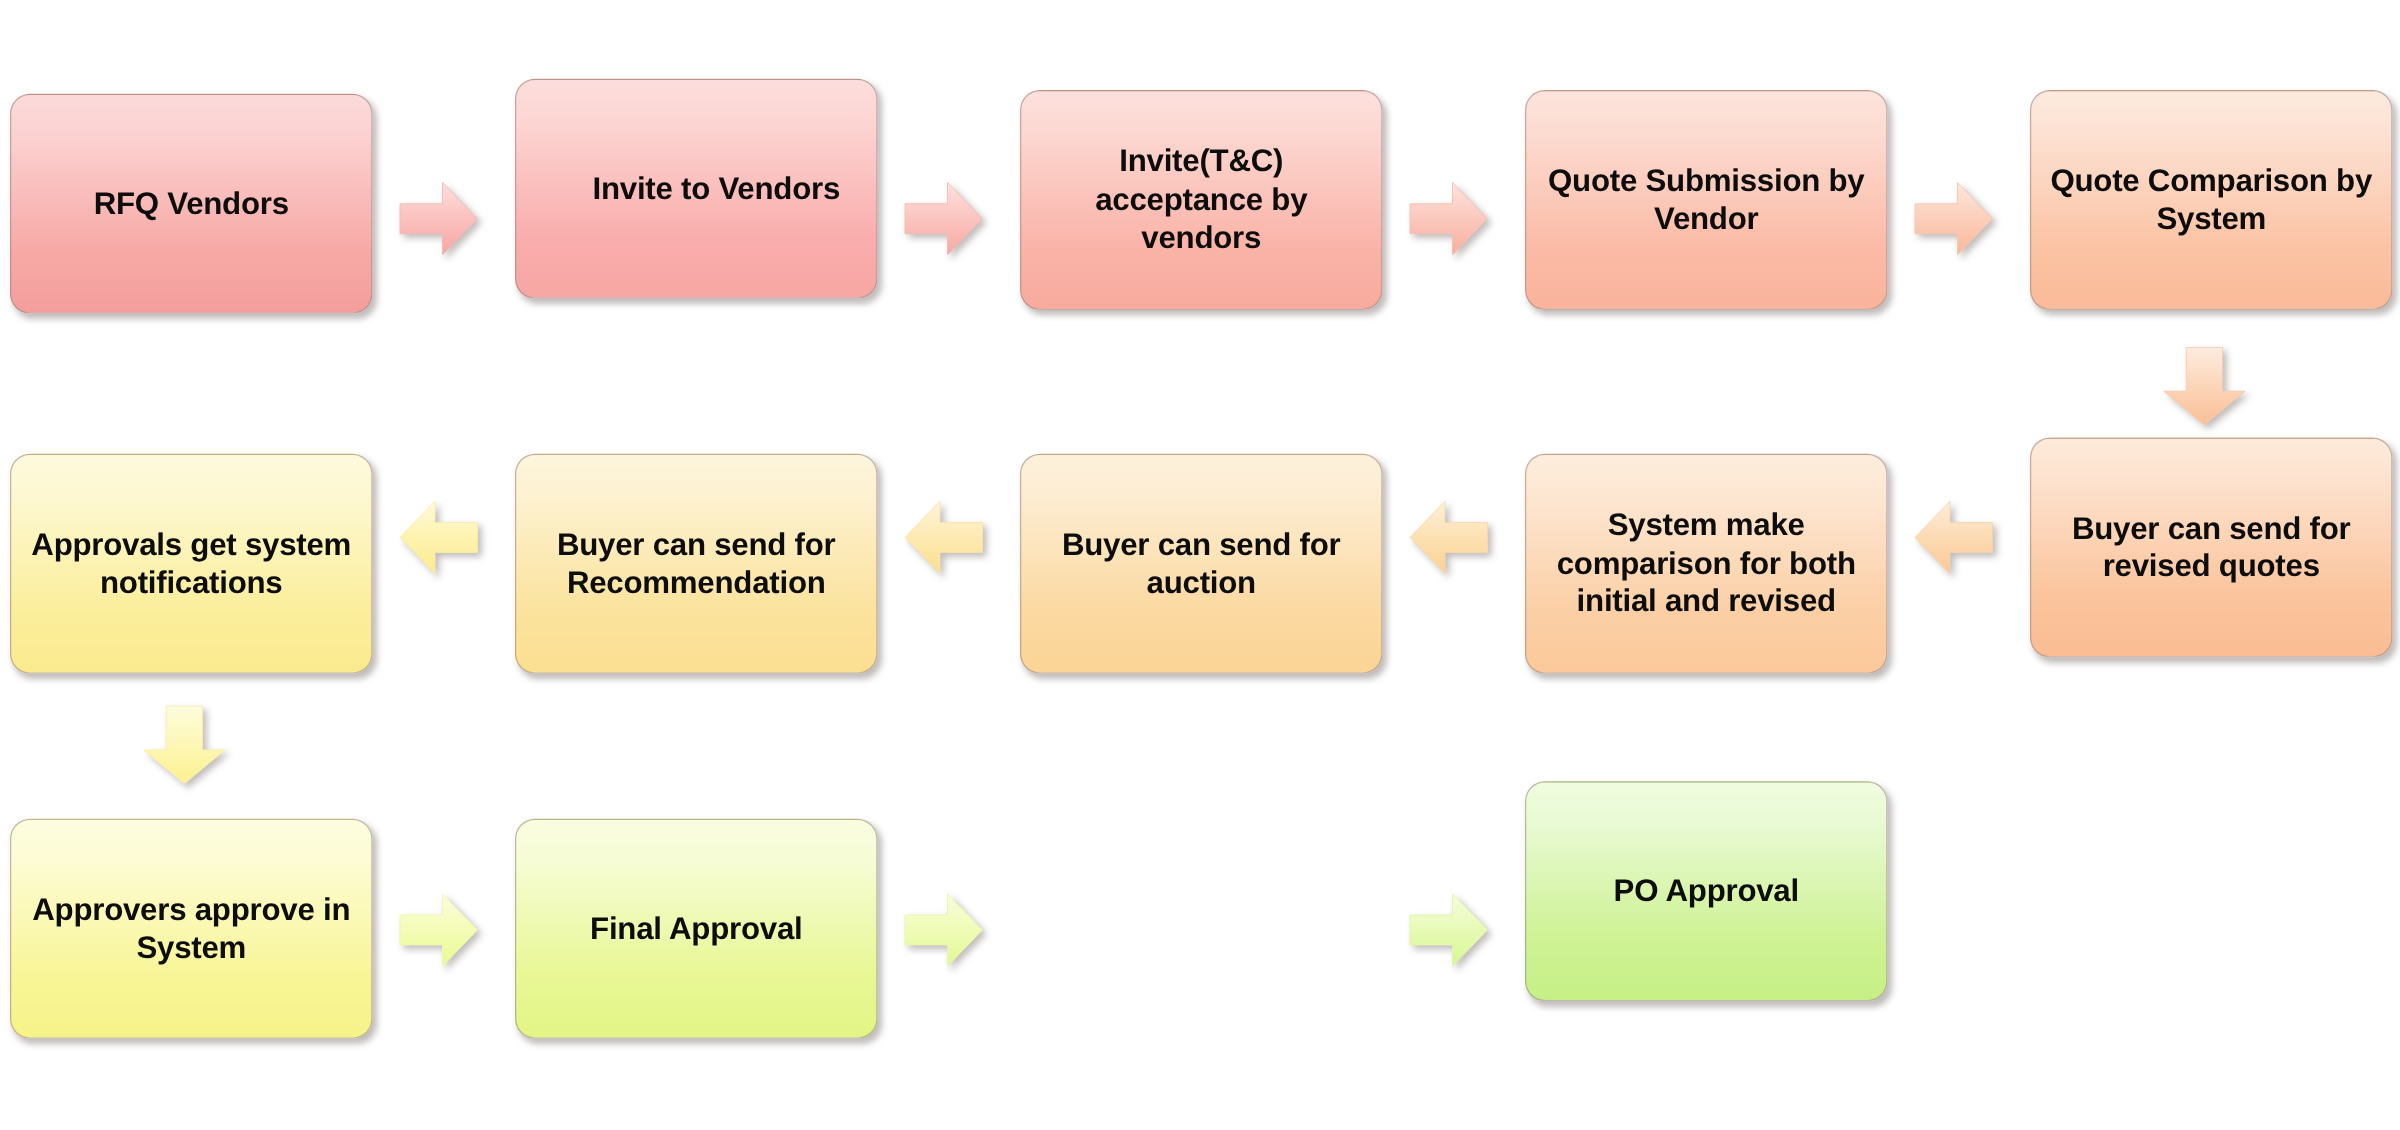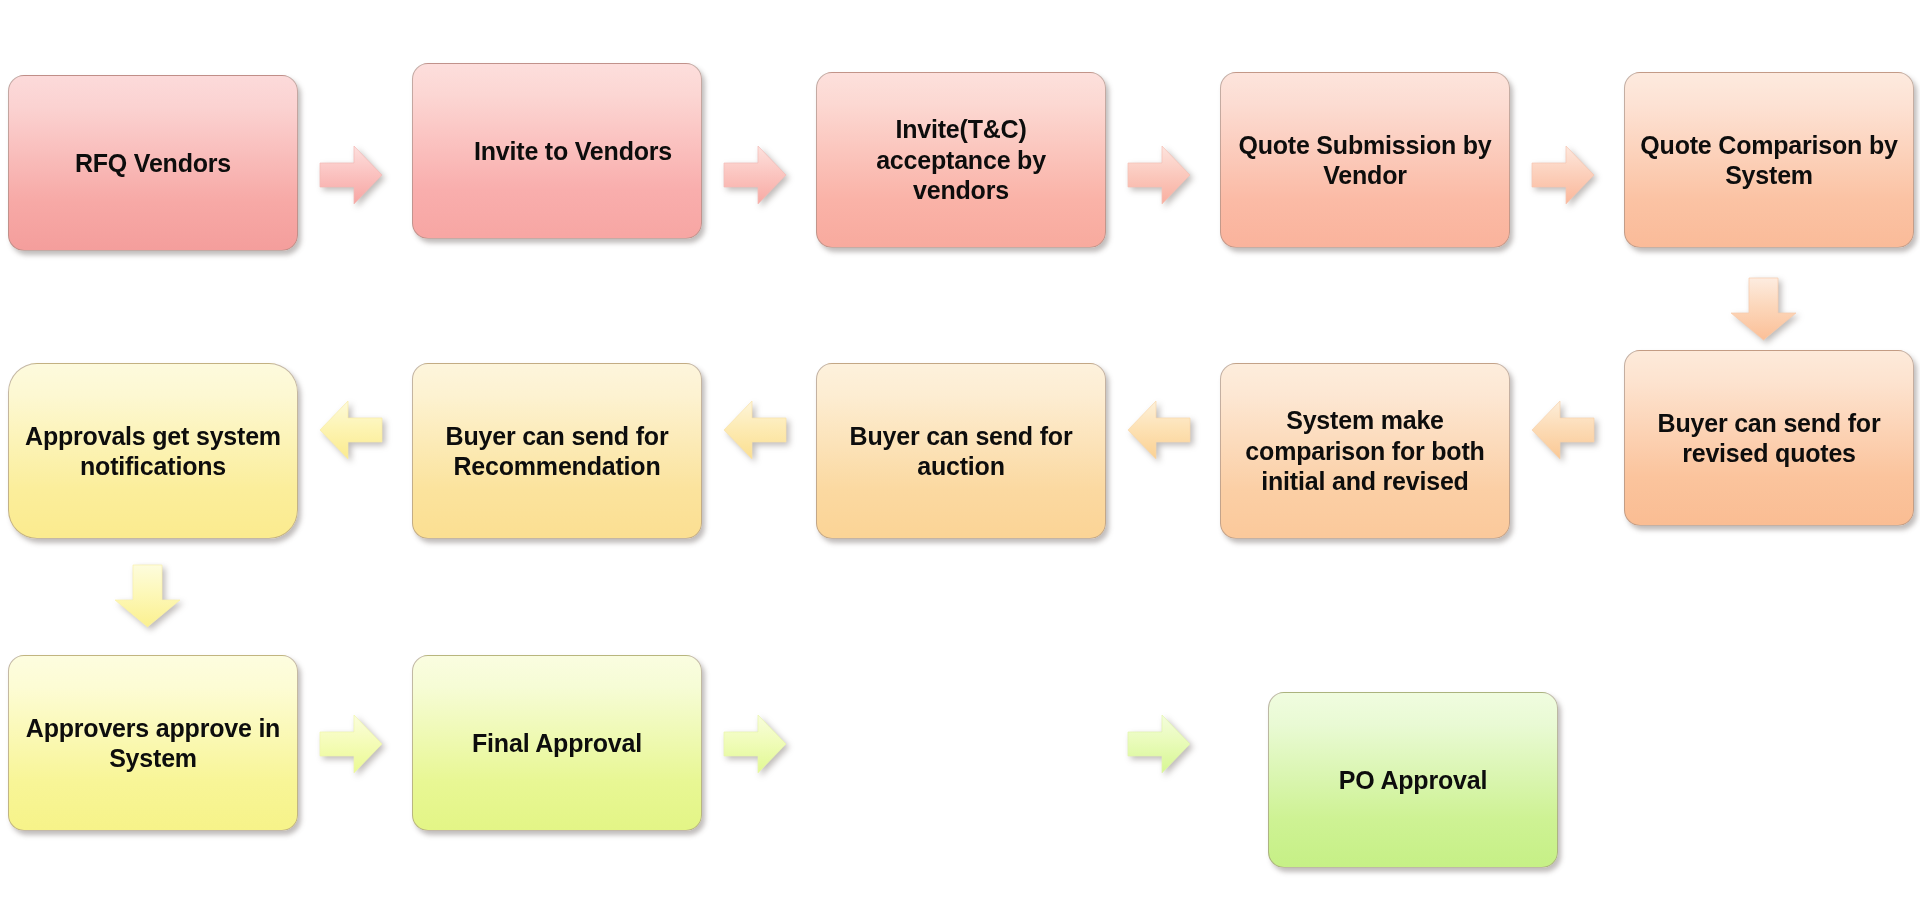--- a/index.html
+++ b/index.html
@@ -51,21 +51,21 @@
   .c-p2 { background: linear-gradient(to bottom, #fddedc 0%, #fcd6d3 18%, #f9aead 72%, #f7a6a3 100%); }
   .c-p3 { background: linear-gradient(to bottom, #fde0dc 0%, #fcd8d2 18%, #fab3a8 72%, #f8aa9e 100%); }
   .c-p4 { background: linear-gradient(to bottom, #fde4dc 0%, #fcdcd2 18%, #fbbba6 72%, #fab39c 100%); }
   .c-p5 { background: linear-gradient(to bottom, #fdeade 0%, #fde2d4 18%, #fbc3a4 72%, #fabb99 100%); }
 
   
   .c-o1 { background: linear-gradient(to bottom, #fdeada 0%, #fde3cf 18%, #fbc49d 72%, #fabd93 100%); }
   .c-o2 { background: linear-gradient(to bottom, #fdeddc 0%, #fde7d3 18%, #fbcfa5 72%, #fbc99b 100%); }
   .c-o3 { background: linear-gradient(to bottom, #fdf1dc 0%, #fdedd2 18%, #fbd9a1 72%, #fbd496 100%); }
   .c-o4 { background: linear-gradient(to bottom, #fdf5dc 0%, #fdf2d1 18%, #fbe39d 72%, #fbdf92 100%); }
-  .c-o5 { background: linear-gradient(to bottom, #fdfadd 0%, #fdf8d2 18%, #fbee9b 72%, #fbeb8f 100%); border-radius: 29px; }
+  .c-o5 { background: linear-gradient(to bottom, #fdfadd 0%, #fdf8d2 18%, #fbee9b 72%, #fbeb8f 100%); }
 
   
   .c-g1 { background: linear-gradient(to bottom, #fdfddf 0%, #fdfcd4 18%, #f8f597 72%, #f6f389 100%); }
   .c-g2 { background: linear-gradient(to bottom, #fafde0 0%, #f6fcd5 18%, #e8f794 72%, #e3f586 100%); }
   .c-g3 { background: linear-gradient(to bottom, #f7fde0 0%, #f1fbd5 18%, #dcf595 72%, #d5f387 100%); }
   .c-g4 { background: linear-gradient(to bottom, #f0fcdf 0%, #e9fad4 18%, #cef294 72%, #c6f086 100%); }
 
   
   .arrow {
     position: absolute;
@@ -300,17 +300,17 @@
         <linearGradient id="ggC" x1="0" y1="0" x2="0" y2="1">
           <stop offset="0%" stop-color="#f4fddd"></stop>
           <stop offset="45%" stop-color="#e9fbba"></stop>
           <stop offset="100%" stop-color="#d6f792"></stop>
         </linearGradient>
       </defs>
       <path d="M2,20 L36,20 L36,3 L64,32 L36,61 L36,44 L2,44 Z" fill="url(#ggC)" stroke="#e2f5ad" stroke-width="0.7"></path>
     </svg>
   </div>
 
-  <div class="node c-g4" style="left:1220px; top:692px;margin-left:48px;">
+  <div class="node c-g4" style="left:1220px; top:625px;">
     <span class="node-label">PO Approval</span>
   </div>
 
 </div>
 
 </body></html>

